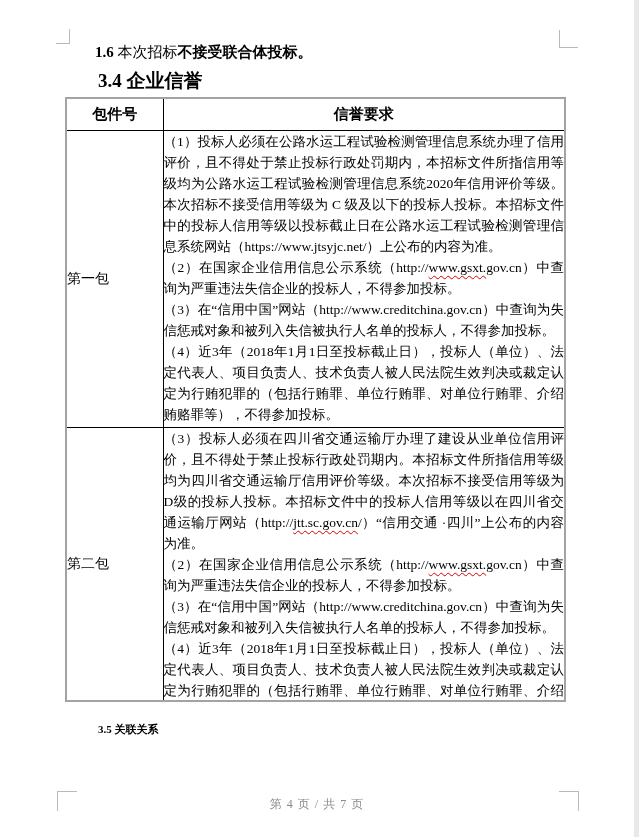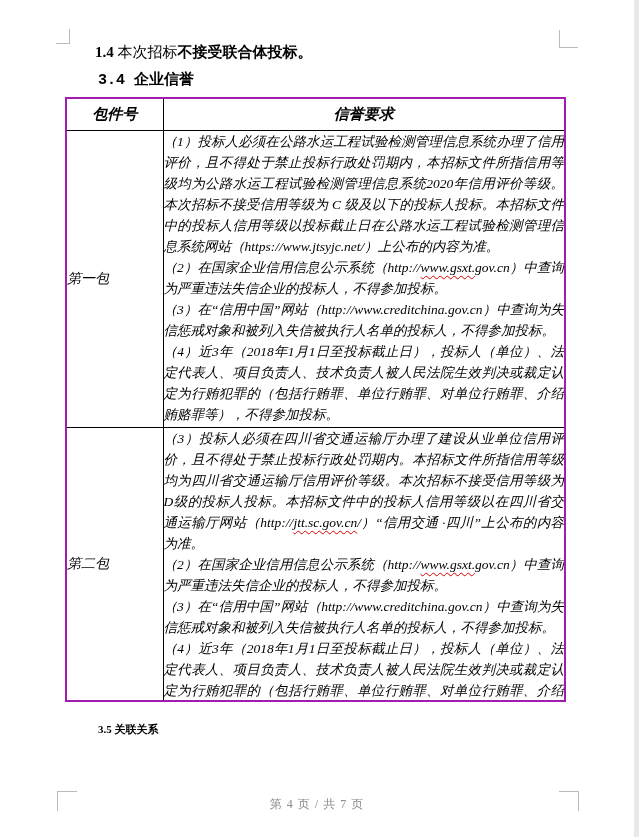--- a/index.html
+++ b/index.html
@@ -17,35 +17,34 @@
     background:#e9e9e9;
   }
   
   .cropmark{position:absolute;width:13px;height:14px;}
   .cm-tl{left:56px;top:29px;border-right:1px solid #bababa;border-bottom:1px solid #bababa;}
   .cm-tr{left:559px;top:30px;width:18px;height:17px;border-left:1px solid #bababa;border-bottom:1px solid #bababa;}
   .cm-bl{left:57px;top:791px;width:19px;height:19px;border-left:1px solid #bababa;border-top:1px solid #bababa;}
   .cm-br{left:559px;top:791px;width:19px;height:19px;border-right:1px solid #bababa;border-top:1px solid #bababa;}
 
   .h33{position:absolute;left:95px;top:43px;font-size:15px;line-height:18px;}
-  .h34{position:absolute;left:98px;top:72px;font-size:15px;line-height:18px;font-weight:bold;font-family:Liberation Mono, monospace;}
+  .h34{position:absolute;left:98px;top:72px;font-size:19px;line-height:18px;font-weight:bold;}
   .seg-bold{font-weight:bold;}
   .seg-misspell{
     text-decoration-line:underline;
     text-decoration-style:wavy;
     text-decoration-color:#dd0000;
     text-decoration-thickness:1px;
     text-underline-offset:3px;
   }
 
   table.credit{
     position:absolute;left:65px;top:97px;width:501px;
     border-collapse:collapse;table-layout:fixed;
-    border:2px solid #a21caf;
-    font-style:italic;
+    border:2px solid #a3a3a3;
   }
   table.credit th,table.credit td{border:1px solid #000;padding:0;}
   table.credit th{
     height:31px;font-size:15px;font-weight:bold;text-align:center;vertical-align:middle;
   }
   td.pkg{vertical-align:middle;font-size:14px;}
   td.req{vertical-align:top;padding:3px 6px 3px 7px;}
   .cellinner{overflow:hidden;}
   .inner-r1{height:296px;}
   .inner-r2{height:272px;}
@@ -69,21 +68,21 @@
 
 <div class="page">
 
   <div class="edge-strip"></div>
 
   <div class="cropmark cm-tl"></div>
   <div class="cropmark cm-tr"></div>
   <div class="cropmark cm-bl"></div>
   <div class="cropmark cm-br"></div>
 
-  <div class="h33"><span class="seg-bold">1.4 </span><span>本次招标</span><span class="seg-bold">不接受联合体投标。</span></div>
+  <div class="h33"><span class="seg-bold">1.6 </span><span>本次招标</span><span class="seg-bold">不接受联合体投标。</span></div>
 
   <div class="h34">3.4 企业信誉</div>
 
   <table class="credit">
     <colgroup>
         <col style="width:97px">
         <col>
       </colgroup>
     <thead>
       <tr>

